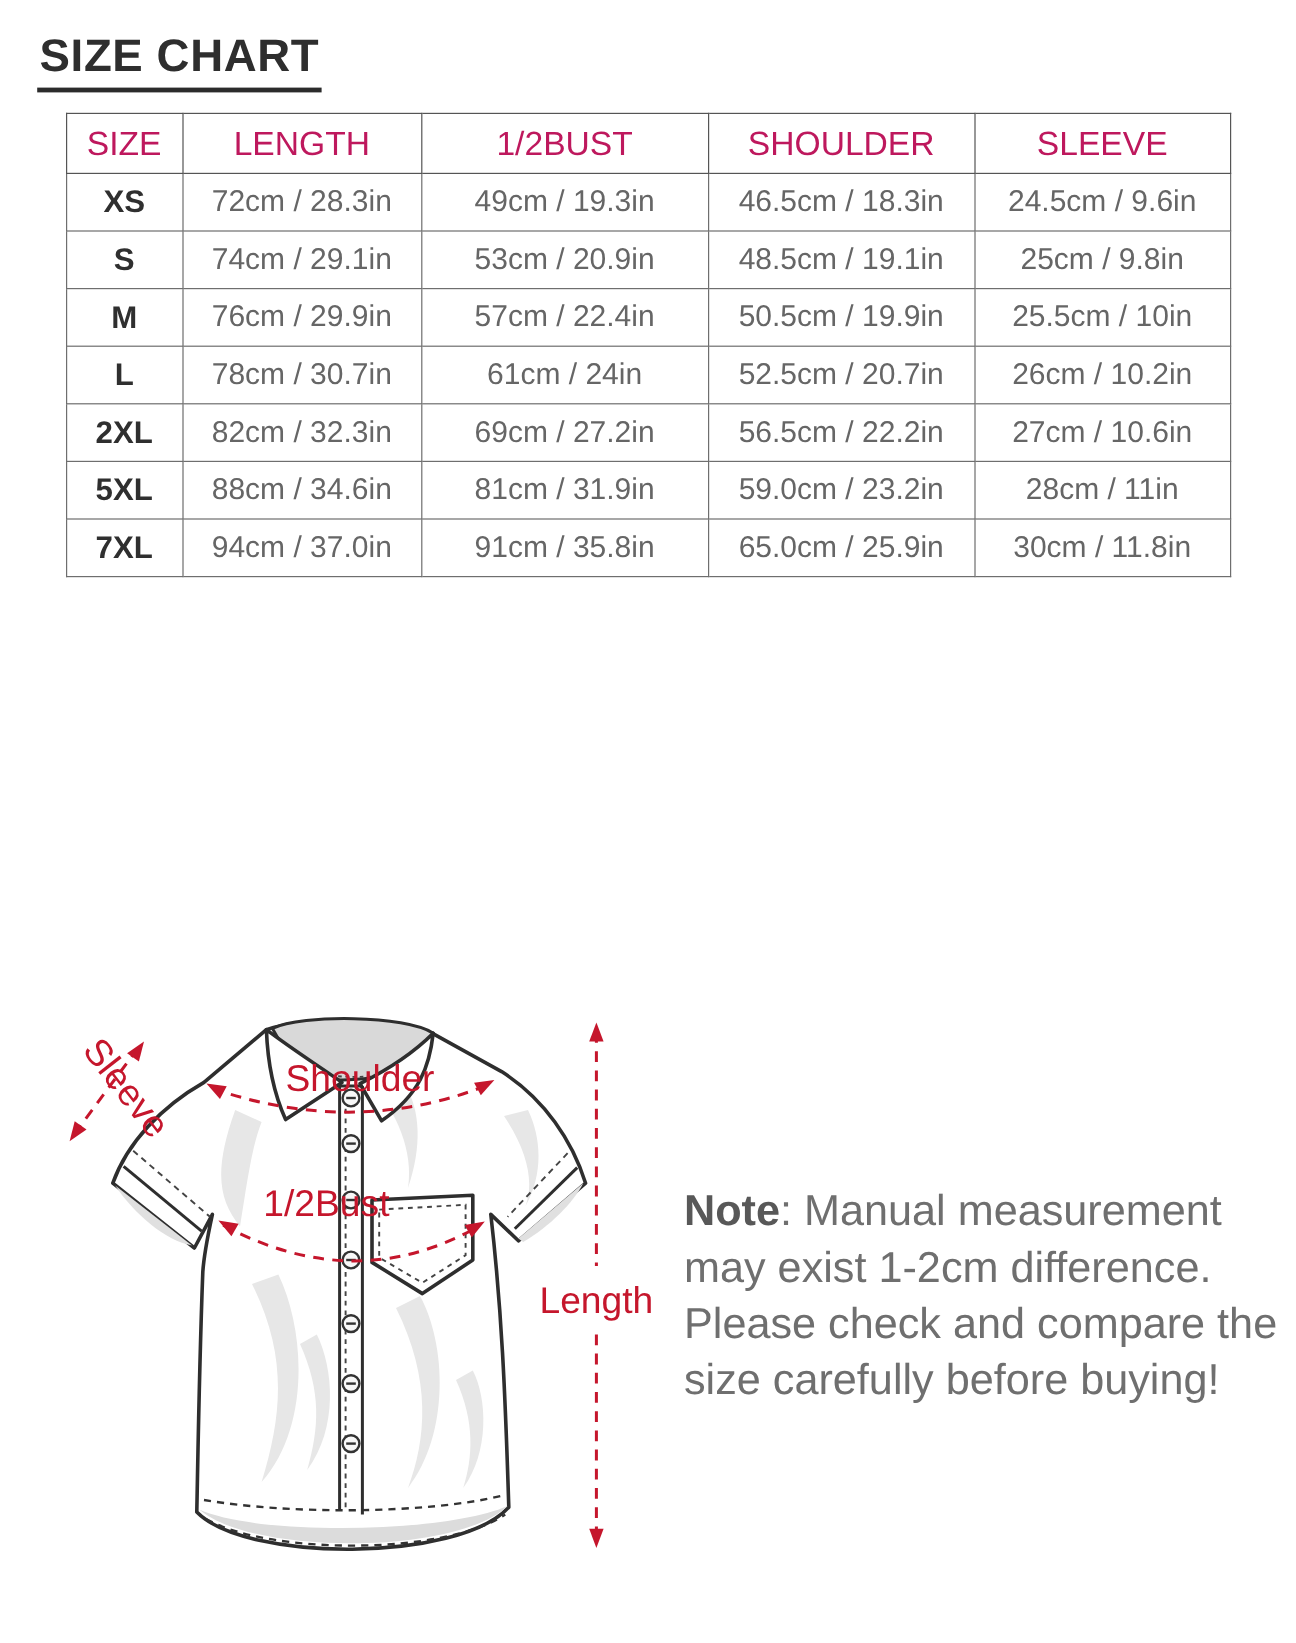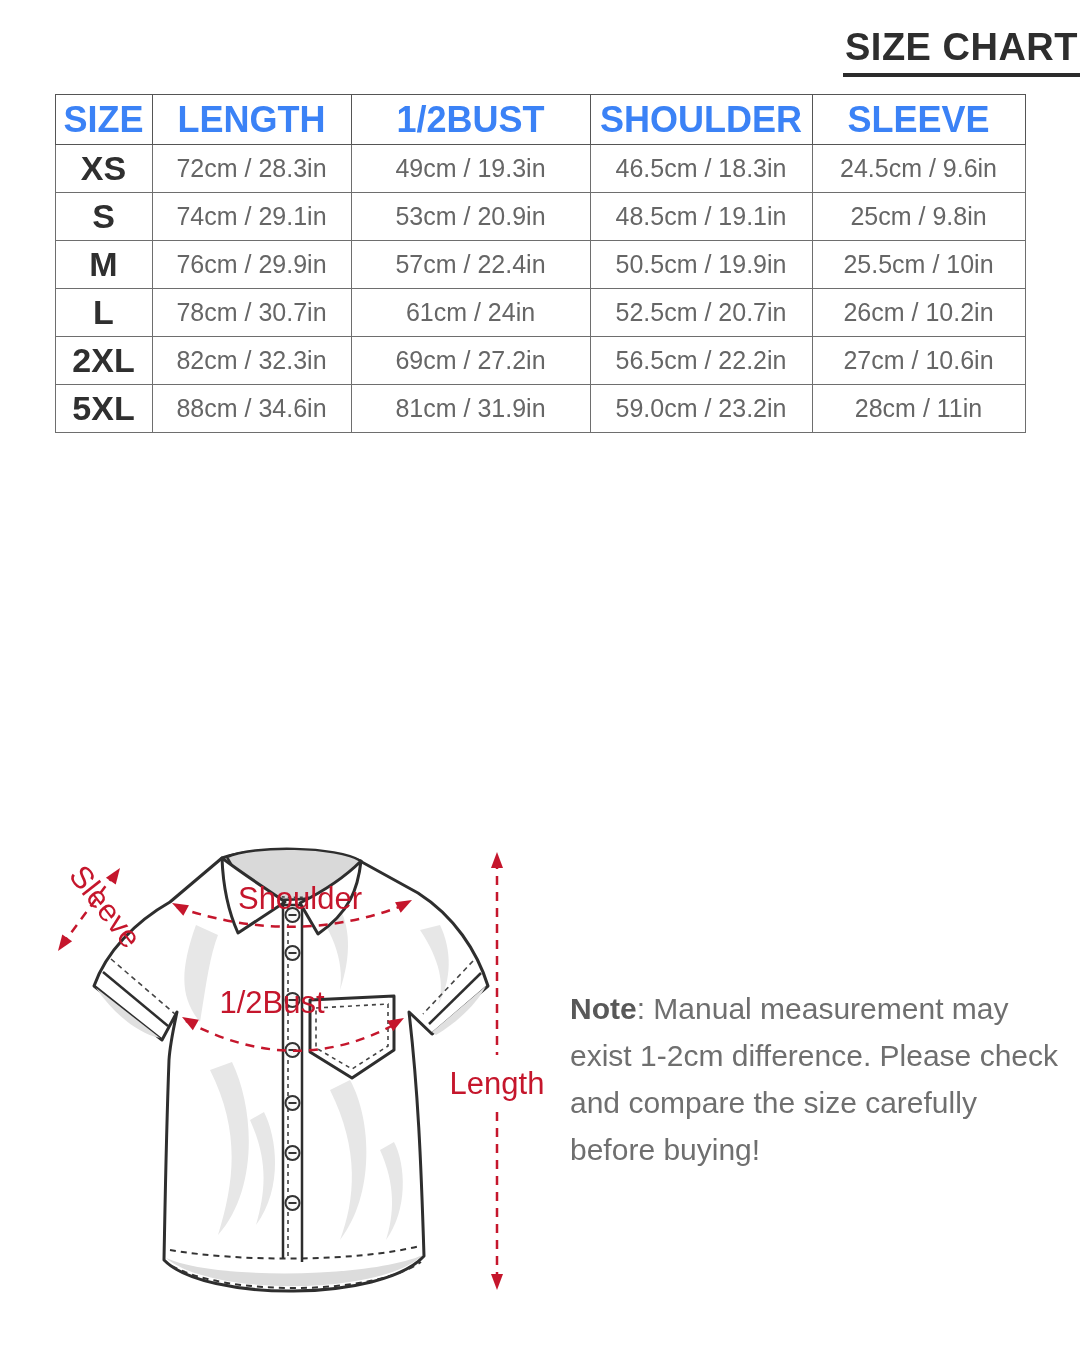--- a/index.html
+++ b/index.html
@@ -3,21 +3,21 @@
 <meta charset="utf-8">
 <style>
   * { box-sizing: border-box; margin: 0; padding: 0; }
   html, body { background: #ffffff; }
   body {
     width: 1080px; height: 1369px;
     position: relative;
     font-family: "Liberation Sans", sans-serif;
     overflow: hidden;
   }
-  .title-row { text-align: right; padding-top: 26px; }
+  .title-row { text-align: left; padding-top: 26px; padding-left: 31px; }
   .title {
     display: inline-block;
     font-size: 38px;
     font-weight: 700;
     color: #2e2e2e;
     letter-spacing: 0.5px;
     border-bottom: 4px solid #2b2b2b;
     padding: 0 2px 4px 2px;
   }
   table.size-table {
@@ -28,52 +28,52 @@
   }
   .size-table th, .size-table td {
     border: 1px solid #6e6e6e;
     text-align: center;
     vertical-align: middle;
     white-space: nowrap;
     overflow: hidden;
   }
   .size-table th {
     height: 50px;
-    font-size: 36px;
-    font-weight: 700;
-    color: #3b82f6;
+    font-size: 28px;
+    font-weight: 400;
+    color: #be185d;
     border-color: #555;
   }
   .size-table td {
     height: 48px;
     font-size: 25px;
     font-weight: 400;
     color: #666;
   }
   .size-table td.size-cell {
-    font-size: 34px;
+    font-size: 26px;
     font-weight: 700;
     color: #2f2f2f;
   }
   
   .size-table tbody tr:nth-of-type(9) td { border-top: 2px solid #575757; margin-top: 32px; }
 
   svg.diagram {
     position: absolute;
     left: 10px; top: 835px;
     width: 560px; height: 505px;
   }
   svg.diagram text {
     font-family: "Liberation Sans", sans-serif;
   }
   .note {
     position: absolute;
     left: 570px; top: 985px;
     width: 500px;
-    font-size: 30px;
+    font-size: 36px;
     line-height: 47px;
     color: #6f6f6f;
   }
   .note .note-label { font-weight: 700; color: #585858; }
 </style>
 </head>
 <body>
 
 <div class="page">
 
@@ -145,20 +145,27 @@
 
         <tr>
           <td class="size-cell">5XL</td>
           <td>88cm / 34.6in</td>
           <td>81cm / 31.9in</td>
           <td>59.0cm / 23.2in</td>
           <td>28cm / 11in</td>
         </tr>
 
 
+        <tr>
+          <td class="size-cell">7XL</td>
+          <td>94cm / 37.0in</td>
+          <td>91cm / 35.8in</td>
+          <td>65.0cm / 25.9in</td>
+          <td>30cm / 11.8in</td>
+        </tr>
 
 
       </tbody>
   </table>
 
   <svg class="diagram" viewBox="10 835 560 505" aria-hidden="true">
 
     <g>
       <path d="M 170,902
                C 135,922 106,952 94,986

